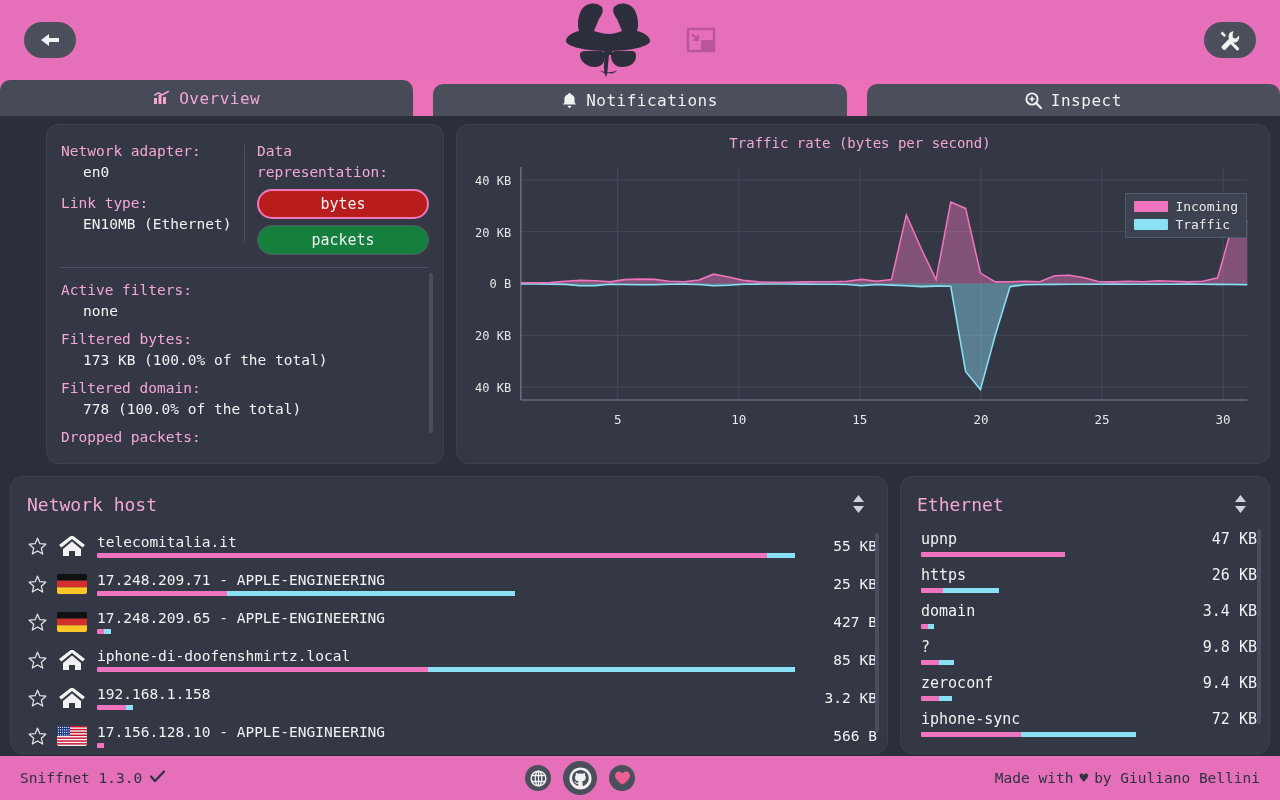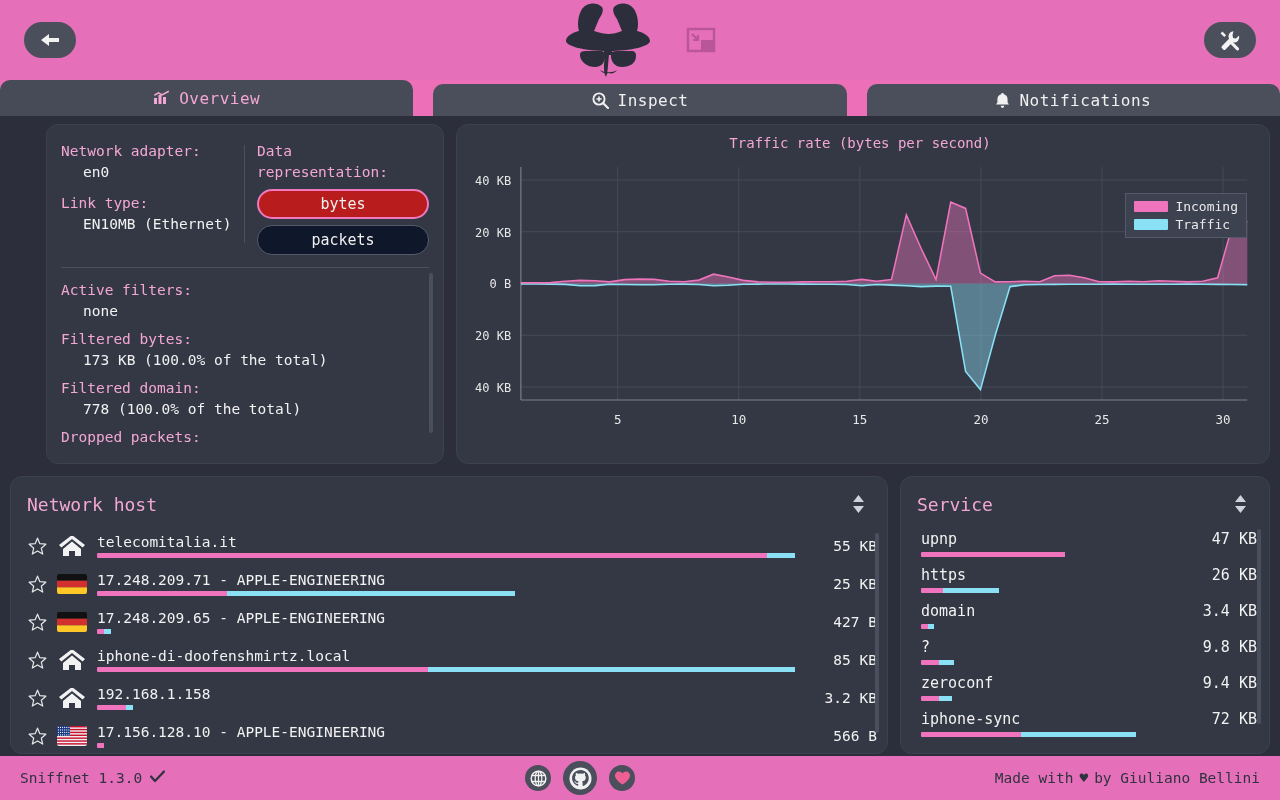--- a/index.html
+++ b/index.html
@@ -84,21 +84,21 @@
   .info-panel { width: 398px; padding: 16px 14px 0 14px; overflow: hidden; margin-left: 36px; }
   .info-top { display: flex; gap: 0; }
   .info-col-left { width: 198px; padding-right: 12px; }
   .info-divider-v { width: 1px; background: #4c5161; margin: 4px 0 12px 0; }
   .info-col-right { width: 186px; padding-left: 12px; }
   .lbl { color: #f3a7d4; font-size: 14.5px; line-height: 21px; }
   .val { color: #f2f2f2; font-size: 14.5px; line-height: 21px; padding-left: 22px; }
   .info-hr { height: 1px; background: #4c5161; margin: 12px 0 12px 0; }
   .rep-btn {
     width: 172px; height: 30px; margin-top: 6px;
-    background: #0f172a; border: 1px solid #565b6c;
+    background: #15803d; border: 1px solid #565b6c;
     border-radius: 15px; color: #f0f0f0;
     font-size: 15px; font-family: inherit;
     display: flex; align-items: center; justify-content: center;
     cursor: pointer;
   }
   .rep-btn.sel { border: 2px solid #ed79bf; background: #b91c1c; }
   .info-scroll-track {
     position: absolute; right: 10px; top: 148px;
     width: 4px; height: 160px; background: #4a4f5e; border-radius: 2px;
   }
@@ -220,36 +220,36 @@
       <span class="tab-icon">
         <svg width="17" height="16" viewBox="0 0 17 16">
           <path d="M1 14 L1 8 L4 8 L4 14 Z M5.5 14 L5.5 5 L8.5 5 L8.5 14 Z M10 14 L10 7 L13 7 L13 14 Z" fill="#f3a7d4"></path>
           <path d="M1 4.5 L5.5 2 L9 4 L15.5 0.6 L16.2 2 L9 5.8 L5.5 3.8 L1.6 6 Z" fill="#f3a7d4"></path>
         </svg>
       </span>
       <span class="tab-label">Overview</span>
     </div>
     <div class="tab">
       <span class="tab-icon">
+        <svg width="15" height="17" viewBox="0 0 15 17">
+          <path d="M7.5 1 C8.3 1 8.9 1.6 8.9 2.3 C11.2 2.9 12.6 4.9 12.6 7.4 L12.6 10.4 L14 12.6 L1 12.6 L2.4 10.4 L2.4 7.4 C2.4 4.9 3.8 2.9 6.1 2.3 C6.1 1.6 6.7 1 7.5 1 Z" fill="#f0f0f0"></path>
+          <path d="M5.8 13.8 L9.2 13.8 C9.2 15.1 8.4 16 7.5 16 C6.6 16 5.8 15.1 5.8 13.8 Z" fill="#f0f0f0"></path>
+        </svg>
+      </span>
+      <span class="tab-label">Notifications</span>
+    </div>
+    <div class="tab">
+      <span class="tab-icon">
         <svg width="17" height="17" viewBox="0 0 17 17">
           <circle cx="7" cy="7" r="5.6" fill="none" stroke="#f0f0f0" stroke-width="1.9"></circle>
           <path d="M4.4 7 H9.6 M7 4.4 V9.6" stroke="#f0f0f0" stroke-width="1.7"></path>
           <path d="M11 11 L16 16" stroke="#f0f0f0" stroke-width="2.2" stroke-linecap="round"></path>
         </svg>
       </span>
       <span class="tab-label">Inspect</span>
-    </div>
-    <div class="tab">
-      <span class="tab-icon">
-        <svg width="15" height="17" viewBox="0 0 15 17">
-          <path d="M7.5 1 C8.3 1 8.9 1.6 8.9 2.3 C11.2 2.9 12.6 4.9 12.6 7.4 L12.6 10.4 L14 12.6 L1 12.6 L2.4 10.4 L2.4 7.4 C2.4 4.9 3.8 2.9 6.1 2.3 C6.1 1.6 6.7 1 7.5 1 Z" fill="#f0f0f0"></path>
-          <path d="M5.8 13.8 L9.2 13.8 C9.2 15.1 8.4 16 7.5 16 C6.6 16 5.8 15.1 5.8 13.8 Z" fill="#f0f0f0"></path>
-        </svg>
-      </span>
-      <span class="tab-label">Notifications</span>
     </div>
   </div>
 
   <div class="body">
 
     <div class="top-row">
 
       <div class="panel info-panel">
         <div class="info-top">
           <div class="info-col-left">
@@ -509,21 +509,21 @@
                 </div>
               </div>
               <div class="host-val">566 B</div>
             </div>
           </div>
         <div class="list-scroll-track" style="right:8px; top:56px; height:200px;"></div>
       </div>
 
       <div class="panel svc-panel">
         <div class="list-head">
-          <span class="list-title">Service</span>
+          <span class="list-title">Ethernet</span>
           <span class="sort-btn">
             <svg width="17" height="22" viewBox="0 0 17 22">
               <path d="M8.5 2 L14 9 L3 9 Z" fill="#cfd2da"></path>
               <path d="M8.5 20 L3 13 L14 13 Z" fill="#cfd2da"></path>
             </svg>
           </span>
         </div>
         <div id="svc-rows">
             <div class="svc-row">
               <div class="svc-line">

